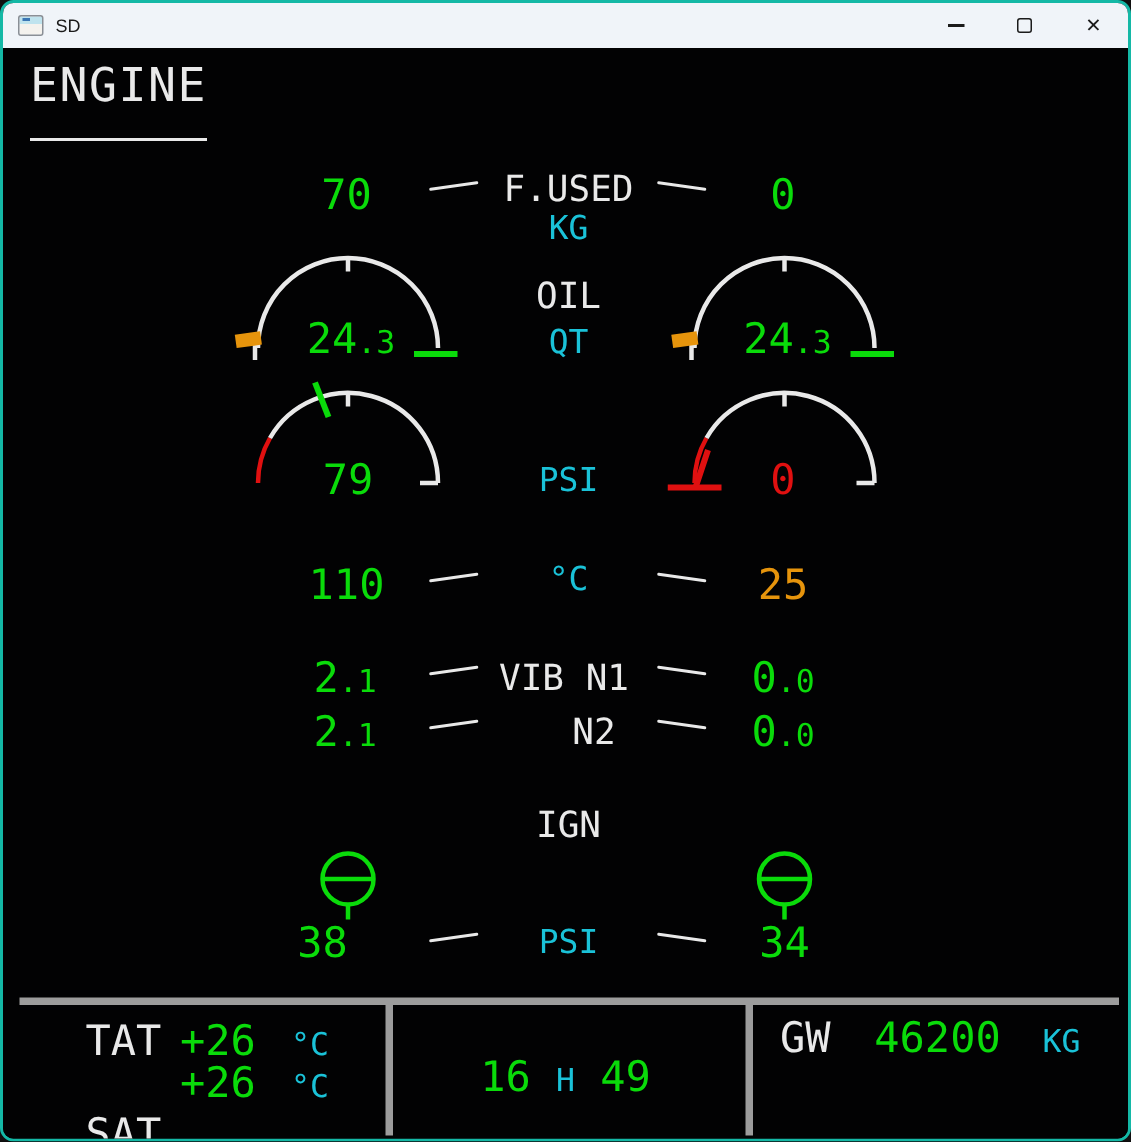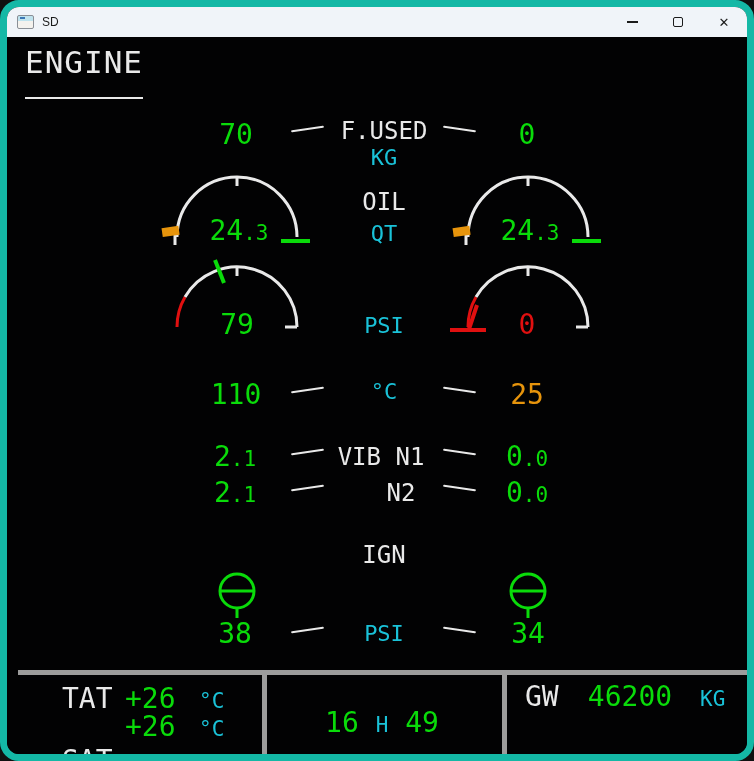--- a/index.html
+++ b/index.html
@@ -4,21 +4,21 @@
 <style>
   :root{
     --green:#0ADB0A; --cyan:#1AC2D8; --white:#E9E9E9; --amber:#E6940C;
     --red:#E01010; --gray:#9C9C9C; --bg:#020203;
   }
   *{margin:0;padding:0;box-sizing:border-box;}
   html,body{background:#101010;}
   body{font-family:"DejaVu Sans Mono",monospace;}
   .window{
     width:754px;height:761px;position:relative;overflow:hidden;
-    border-radius:19px;border:7px solid #14b8a6;background:var(--bg);
+    border-radius:9px;border:2px solid #14b8a6;background:var(--bg);
   }
   
   .titlebar{
     height:30px;background:#f0f4f9;display:flex;align-items:center;
     font-family:"Liberation Sans",sans-serif;
   }
   .appicon{width:17px;height:14px;margin:0 8px 0 10px;border:1px solid #8a8f96;
     background:linear-gradient(#bfe3ee 0 5px,#f4f2ee 5px);border-radius:2px;position:relative;}
   .appicon:after{content:"";position:absolute;left:2px;top:1px;width:5px;height:2px;background:#3a77b5;}
   .apptitle{font-size:12px;color:#1b1b1b;}
@@ -143,21 +143,21 @@
       <circle cx="20" cy="20" r="17" fill="none" stroke="#0ADB0A" stroke-width="3"></circle>
       <line x1="3" y1="20" x2="37" y2="20" stroke="#0ADB0A" stroke-width="3"></line>
       <line x1="20" y1="37" x2="20" y2="47" stroke="#0ADB0A" stroke-width="3"></line>
     </svg>
     <svg class="abs" style="left:501px;top:534px;" width="42" height="50">
       <circle cx="20" cy="20" r="17" fill="none" stroke="#0ADB0A" stroke-width="3"></circle>
       <line x1="3" y1="20" x2="37" y2="20" stroke="#0ADB0A" stroke-width="3"></line>
       <line x1="20" y1="37" x2="20" y2="47" stroke="#0ADB0A" stroke-width="3"></line>
     </svg>
 
-    <div class="abs val green ctr" style="left:228px;top:583px;">38</div>
+    <div class="abs val green ctr" style="left:213px;top:583px;">38</div>
     <div class="abs dash tiltL" style="left:284px;top:592px;"></div>
     <div class="abs unit ctr" style="left:377px;top:586px;">PSI</div>
     <div class="abs dash tiltR" style="left:436px;top:592px;"></div>
     <div class="abs val green ctr" style="left:521px;top:583px;">34</div>
 
     <div class="abs hline" style="left:11px;top:633px;width:733px;"></div>
     <div class="abs vline" style="left:255px;top:638px;height:87px;"></div>
     <div class="abs vline" style="left:495px;top:638px;height:87px;"></div>
 
     <div class="abs sb white" style="left:55px;top:648px;">TAT</div>

